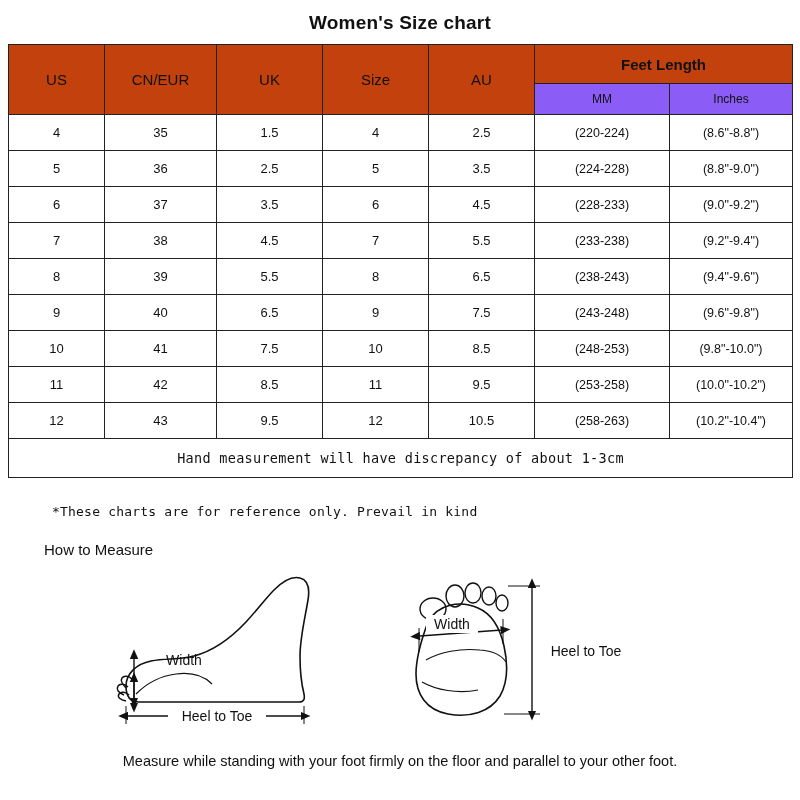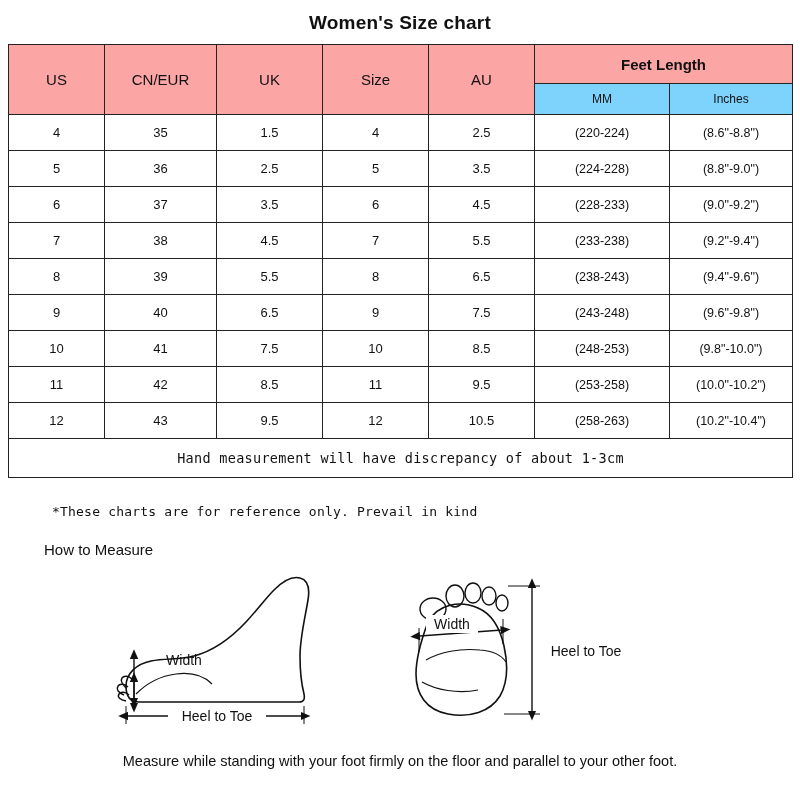--- a/index.html
+++ b/index.html
@@ -34,31 +34,31 @@
     margin: 0 auto;
     table-layout: fixed;
   }
   table.size-table td, table.size-table th {
     border: 1px solid #222222;
     text-align: center;
     vertical-align: middle;
     font-weight: normal;
   }
   .hdr-row th {
-    background: #fca5a5;
+    background: #c2410c;
     font-size: 15px;
     font-weight: bold;
     height: 36px;
   }
   .hdr-row th.feet {
     font-size: 15px;
     font-weight: bold;
   }
   .subhdr-row th {
-    background: #7dd3fc;
+    background: #8b5cf6;
     font-size: 12px;
     font-weight: normal;
     height: 28px;
   }
   .data-row td {
     height: 33px;
     font-size: 13px;
   }
   .data-row td.len {
     font-size: 12.5px;

